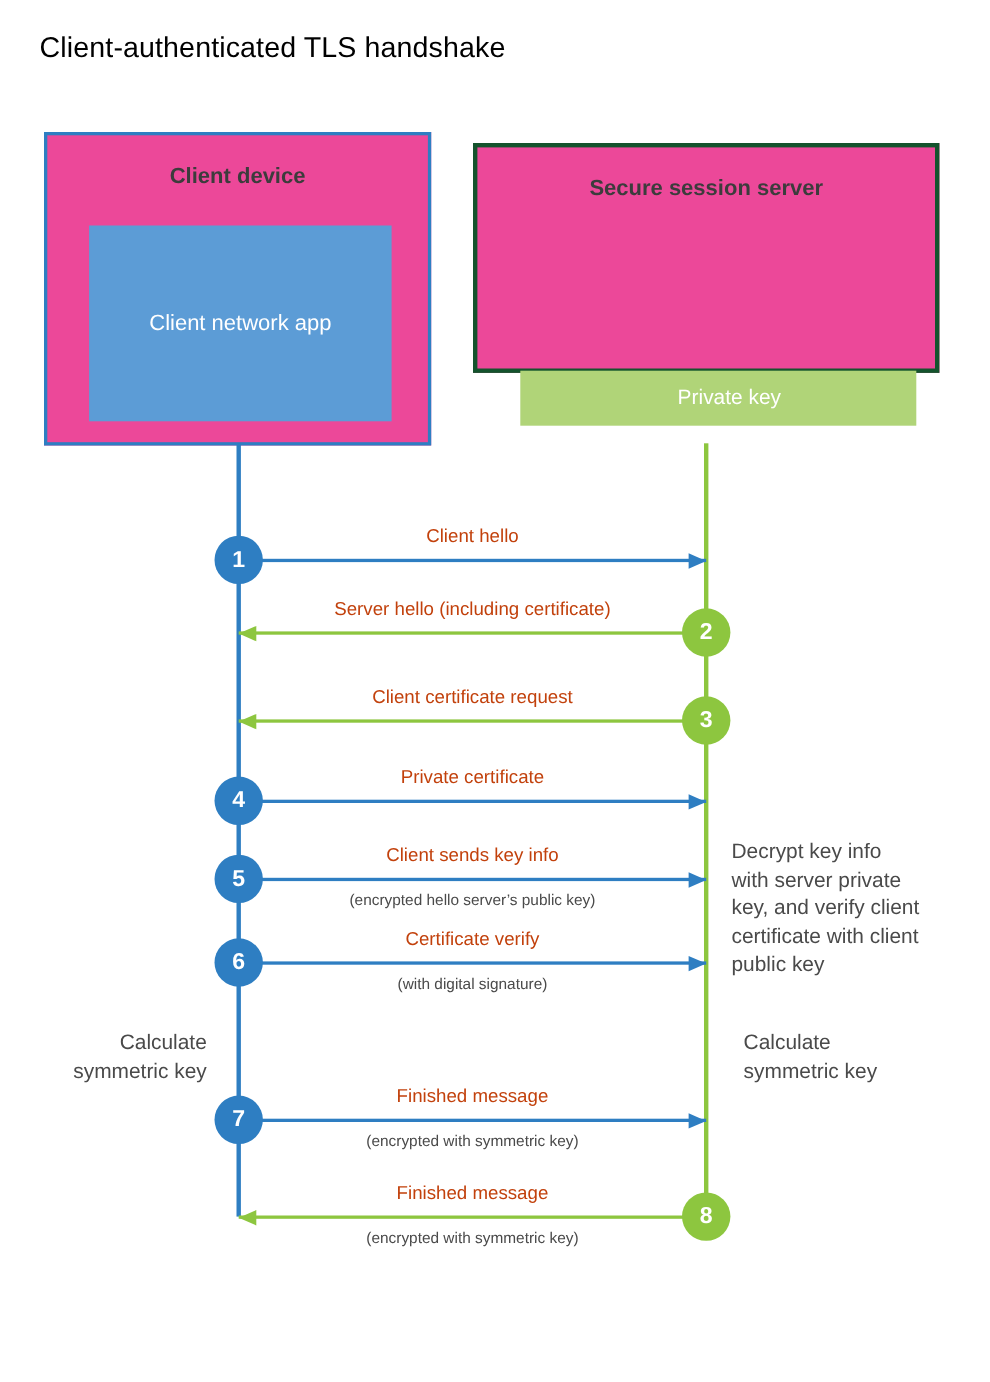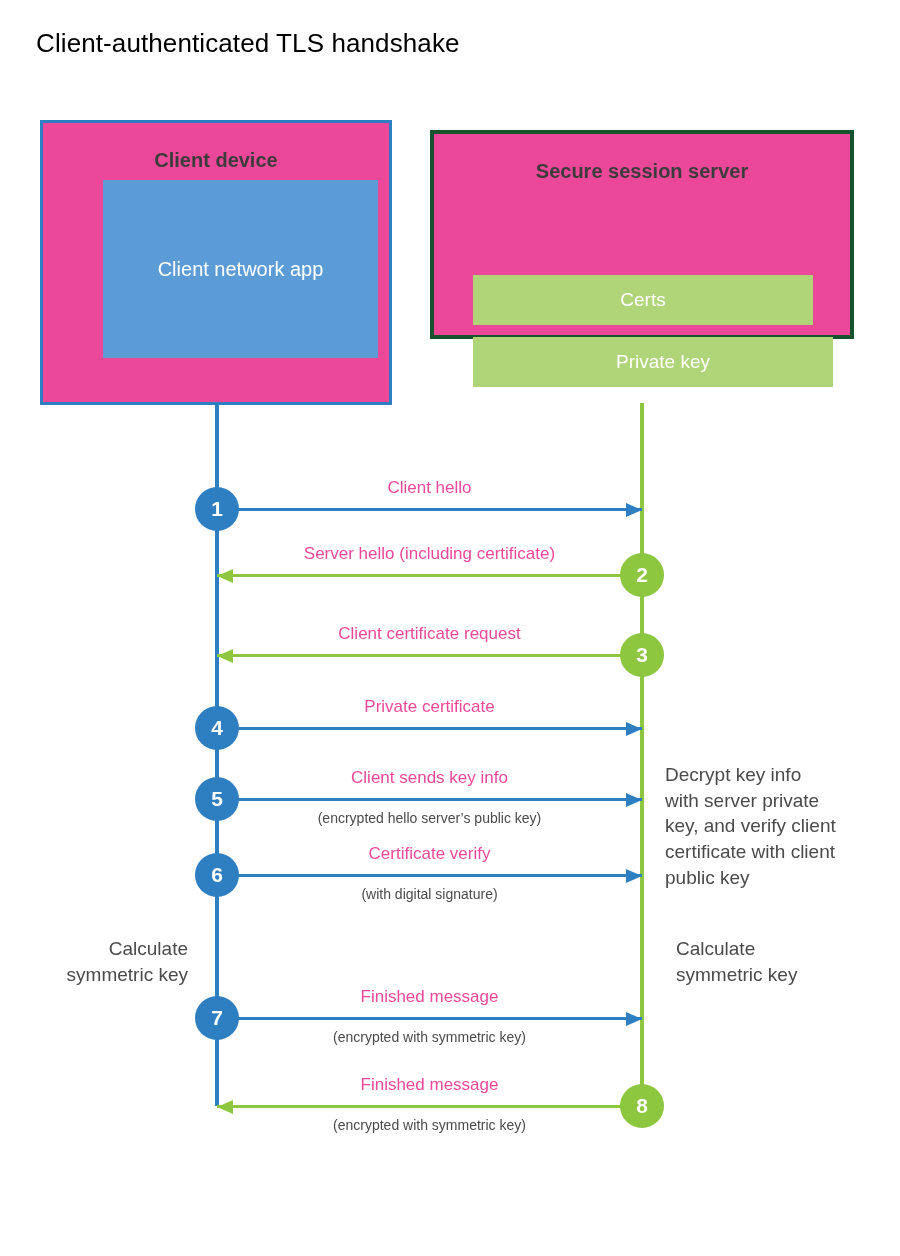--- a/index.html
+++ b/index.html
@@ -55,34 +55,33 @@
     top: 26px;
     text-align: center;
     font-size: 20px;
     font-weight: bold;
     color: #3c3c3c;
   }
 
   #client-app-box {
     position: absolute;
     left: 38px;
-    top: 57px;
+    top: 82px;
     width: 275px;
     height: 178px;
     background: #5c9cd6;
     display: flex;
     align-items: center;
     justify-content: center;
     text-align: center;
     color: #ffffff;
     font-size: 20px;
     line-height: 1.35;
     padding: 0 10px;
     box-sizing: border-box;
-    margin-left: 22px;
   }
 
   .server-module {
     position: absolute;
     left: 39px;
     width: 340px;
     height: 50px;
     background: #b0d478;
     display: flex;
     align-items: center;
@@ -146,21 +145,21 @@
     left: 217px;
   }
   .arrowhead.left.green { border-right: 16px solid #8dc63f; }
 
   .msg-label {
     position: absolute;
     left: 222px;
     width: 415px;
     text-align: center;
     font-size: 17px;
-    color: #ec4899;
+    color: #c2410c;
     top: -30px;
   }
   .msg-sublabel {
     position: absolute;
     left: 222px;
     width: 415px;
     text-align: center;
     font-size: 14px;
     color: #4a4a4a;
     top: 12px;
@@ -198,21 +197,20 @@
 
 <div id="diagram-title">Client-authenticated TLS handshake</div>
 
 <div class="entity-box" id="client-device-box">
   <div class="entity-title">Client device</div>
   <div id="client-app-box">Client network app</div>
 </div>
 
 <div class="entity-box" id="secure-server-box">
   <div class="entity-title">Secure session server</div>
-  <div class="server-module" id="server-module-1">Certs</div>
   <div class="server-module" id="server-module-2">Private key</div>
 </div>
 
 <div class="lifeline" id="client-lifeline"></div>
 <div class="lifeline" id="server-lifeline"></div>
 
 <div id="messages-layer">
     <div class="msg" style="top: 508px;">
       <div class="msg-line blue"></div>
       <div class="arrowhead right blue"></div>

